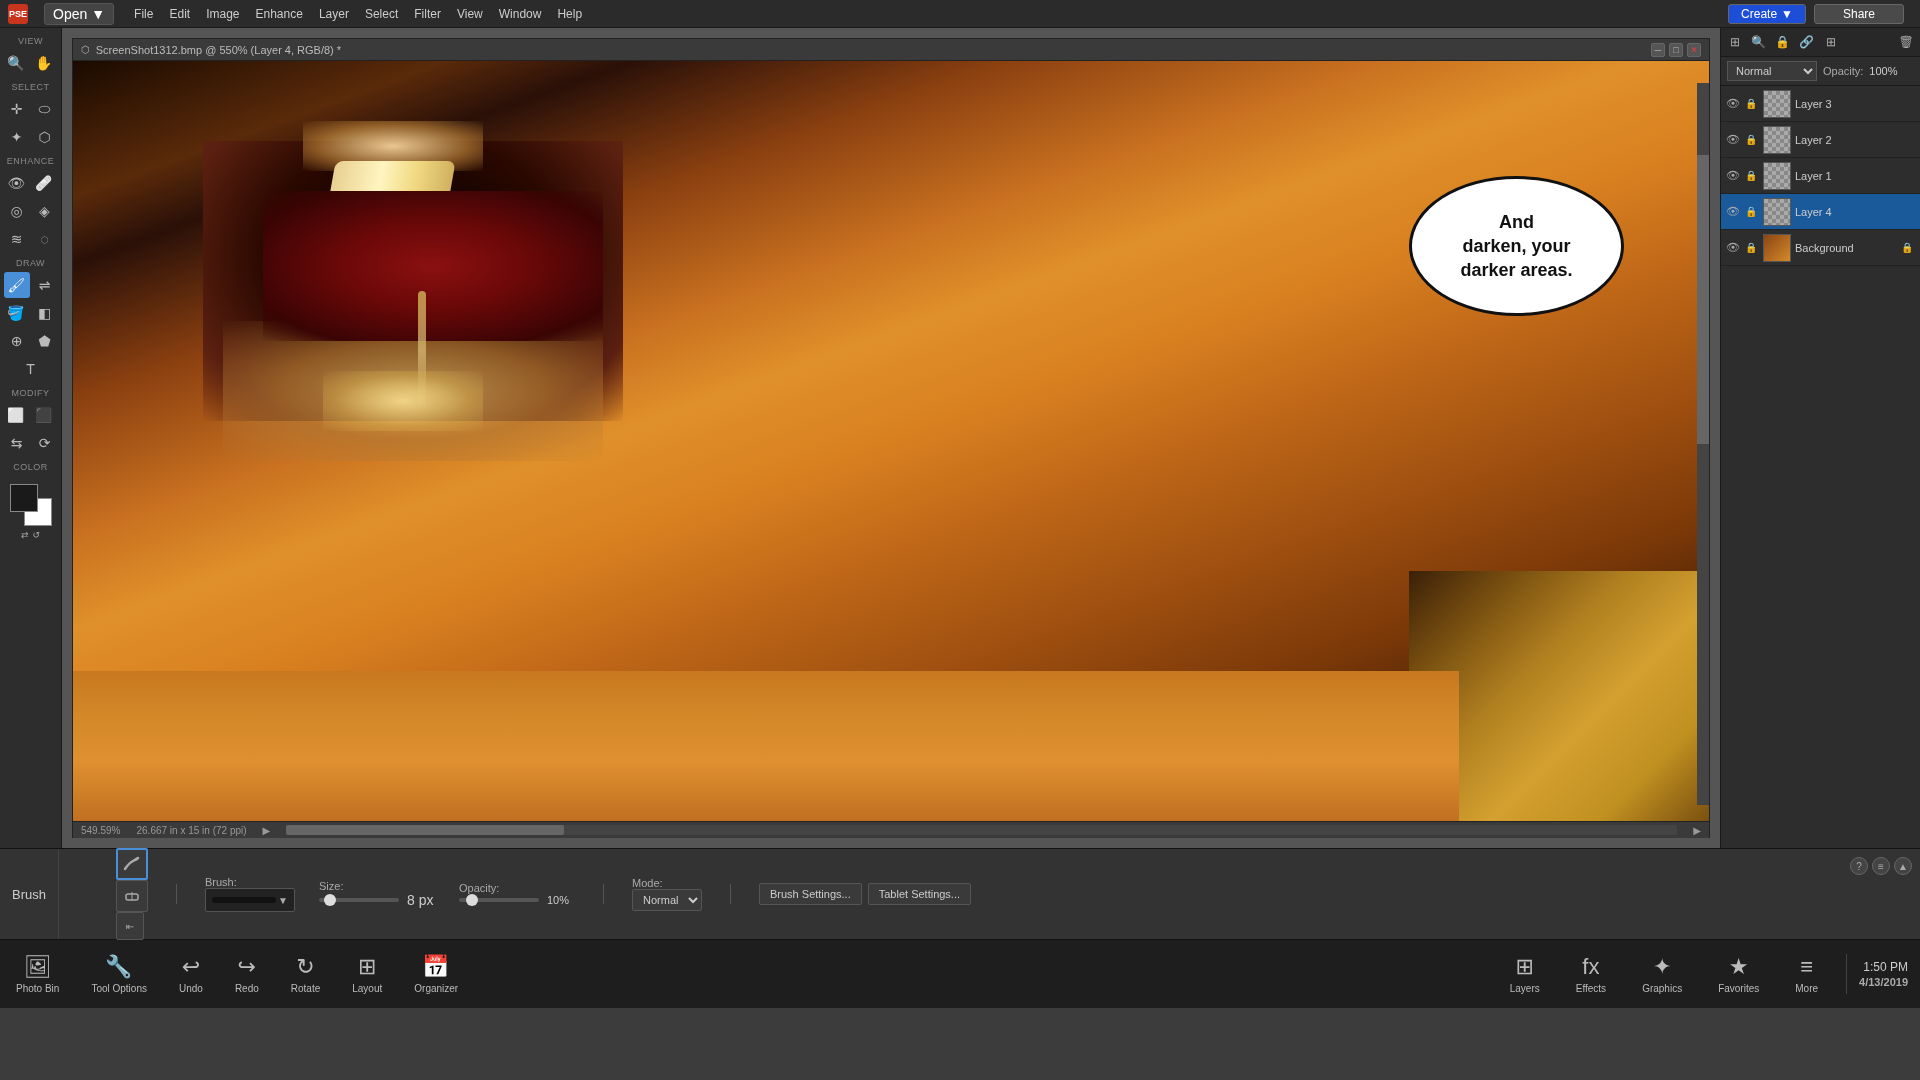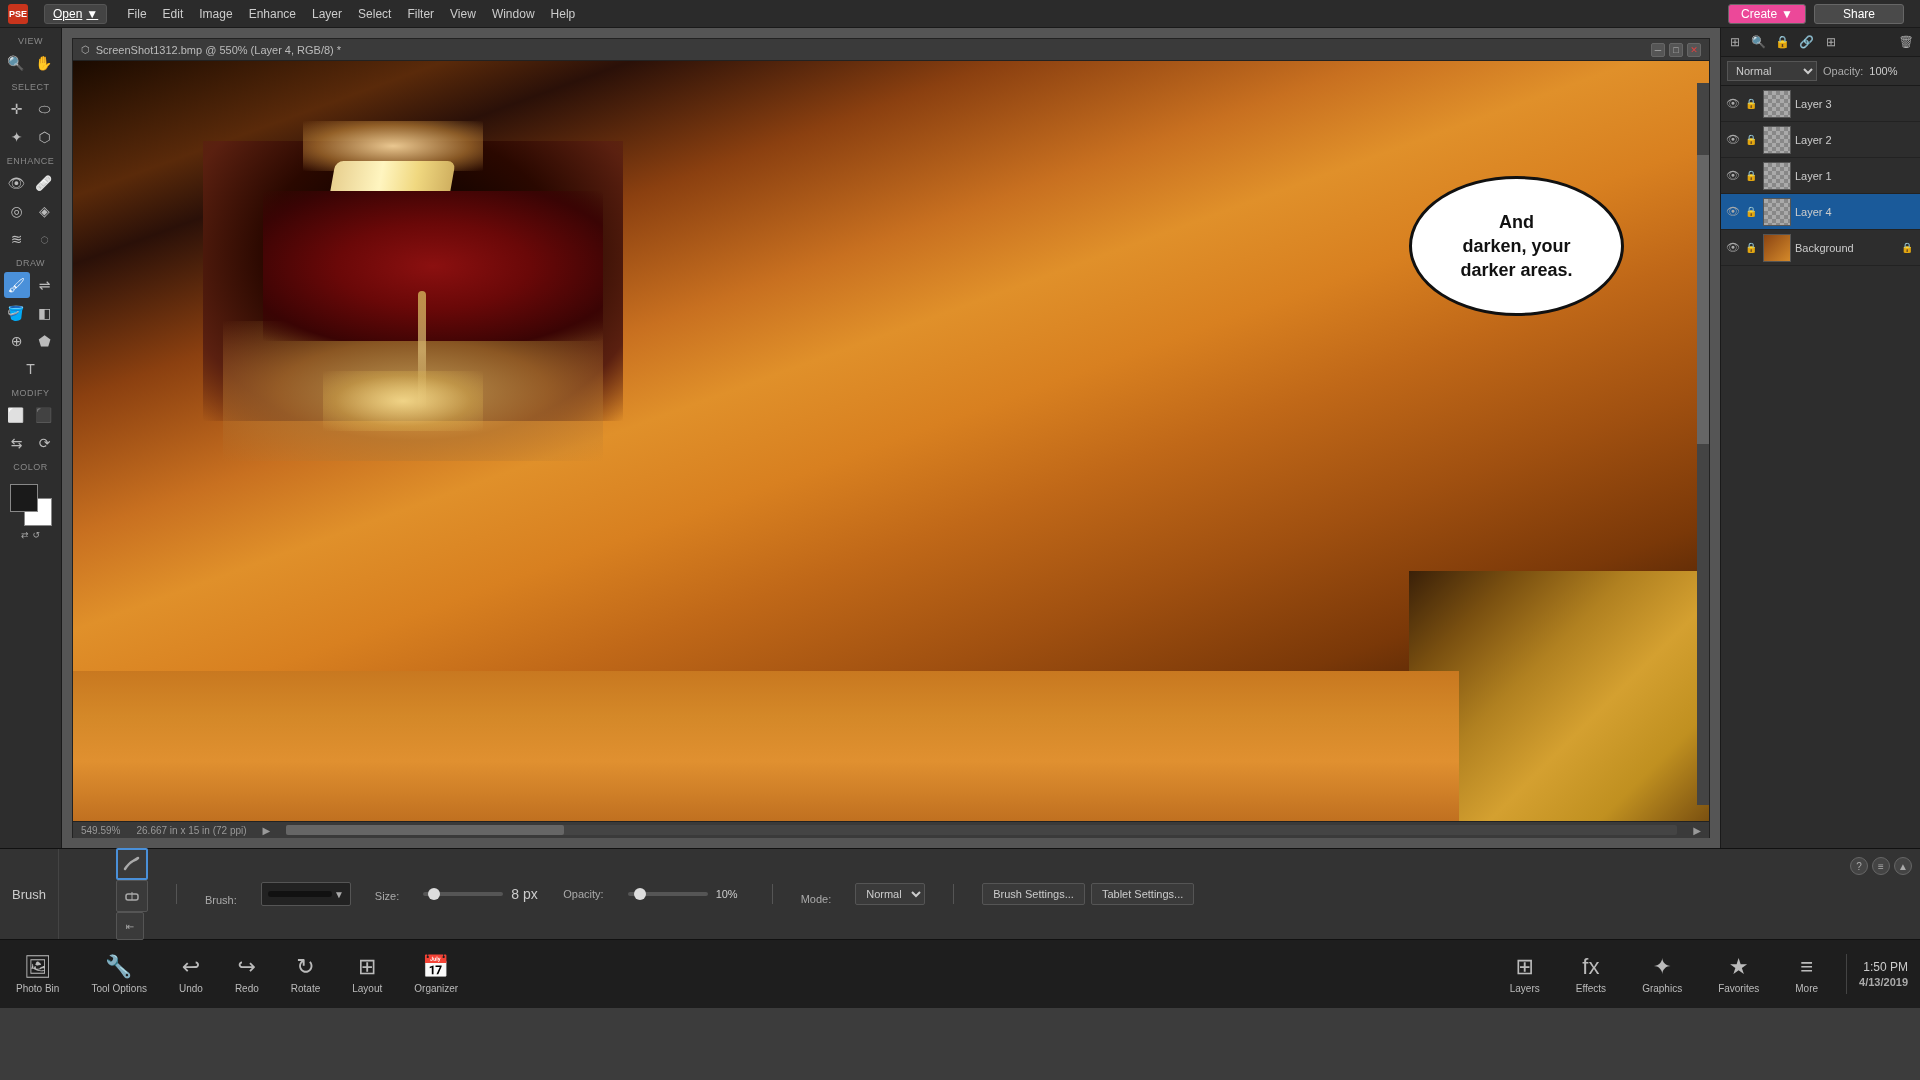--- a/index.html
+++ b/index.html
@@ -45,21 +45,21 @@
     #layers-list { flex: 1; overflow-y: auto; }
     .layer-item { display: flex; align-items: center; height: 36px; padding: 0 4px; gap: 4px; cursor: pointer; border-bottom: 1px solid #222; }
     .layer-item.selected { background: #1a5a9a; }
     .layer-visibility { width: 16px; height: 16px; display: flex; align-items: center; justify-content: center; color: #aaa; font-size: 11px; cursor: pointer; }
     .layer-lock { width: 14px; height: 14px; display: flex; align-items: center; justify-content: center; color: #aaa; font-size: 10px; }
     .layer-thumb { width: 28px; height: 28px; border: 1px solid #555; background: #888; flex-shrink: 0; }
     .layer-thumb.checkerboard { background: repeating-conic-gradient(#888 0% 25%, #aaa 0% 50%) 0 0 / 8px 8px; }
     .layer-name { font-size: 11px; color: #ccc; flex: 1; }
     .layer-extra { width: 16px; height: 16px; display: flex; align-items: center; justify-content: center; }
     #bg-layer-thumb { background: linear-gradient(135deg, #8b4513, #d4892a); }
-    .tool-opt-group { display: flex; align-items: flex-end; gap: 24px; }
+    .tool-opt-group { display: flex; align-items: flex-start; gap: 0; flex-direction: column; }
     .tool-opt-label { font-size: 11px; color: #aaa; }
     .brush-preview { width: 90px; height: 24px; background: #222; border: 1px solid #555; border-radius: 2px; display: flex; align-items: center; padding: 0 6px; }
     .brush-stroke { width: 70px; height: 6px; background: #111; border-radius: 3px; }
     .dropdown-arrow { font-size: 10px; color: #aaa; cursor: pointer; margin-left: 2px; }
     .slider-container { display: flex; align-items: center; gap: 8px; }
     .slider { -webkit-appearance: none; width: 80px; height: 4px; background: #555; border-radius: 2px; outline: none; }
     .slider::-webkit-slider-thumb { -webkit-appearance: none; width: 12px; height: 12px; border-radius: 50%; background: #ddd; cursor: pointer; }
     .mode-select { background: #3a3a3a; border: 1px solid #555; color: #ccc; padding: 3px 6px; font-size: 11px; border-radius: 2px; }
     .settings-btn { background: #3a3a3a; border: 1px solid #555; color: #ccc; padding: 4px 10px; font-size: 11px; border-radius: 2px; cursor: pointer; }
     .help-btn { width: 18px; height: 18px; border-radius: 50%; border: 1px solid #666; background: #444; color: #aaa; font-size: 10px; display: flex; align-items: center; justify-content: center; cursor: pointer; }
@@ -85,38 +85,38 @@
     #btm-taskbar-right { margin-left: auto; display: flex; align-items: center; gap: 4px; padding-right: 12px; font-size: 11px; color: #aaa; }
     .brush-select-box { width: 32px; height: 32px; background: #3a3a3a; border: 2px solid #4a90d9; border-radius: 2px; display: flex; align-items: center; justify-content: center; cursor: pointer; }
     .brush-select-box2 { width: 32px; height: 32px; background: #3a3a3a; border: 1px solid #555; border-radius: 2px; display: flex; align-items: center; justify-content: center; cursor: pointer; }
     .erase-btn { width: 28px; height: 28px; background: #3a3a3a; border: 1px solid #555; border-radius: 2px; display: flex; align-items: center; justify-content: center; cursor: pointer; color: #aaa; font-size: 10px; }
   </style>
 </head>
 <body>
 
 <div id="top-row">
   <div style="width:20px;height:20px;background:#c8341c;border-radius:3px;margin:0 8px;flex-shrink:0;display:flex;align-items:center;justify-content:center;color:#fff;font-size:9px;font-weight:bold;">PSE</div>
-  <div id="open-btn" style="display:flex;align-items:center;gap:4px;background:#444;border:1px solid #555;border-radius:3px;padding:2px 8px;color:#fff;cursor:pointer;font-size:12px;margin-right:12px;text-decoration:underline;">
+  <div id="open-btn" style="display:flex;align-items:center;gap:4px;background:#444;border:1px solid #555;border-radius:3px;padding:2px 8px;color:#fff;cursor:pointer;font-size:14px;margin-right:12px;">
     <span>Open</span>
     <span>▼</span>
   </div>
   <div class="menu-item">File</div>
   <div class="menu-item">Edit</div>
   <div class="menu-item">Image</div>
   <div class="menu-item">Enhance</div>
   <div class="menu-item">Layer</div>
   <div class="menu-item">Select</div>
   <div class="menu-item">Filter</div>
   <div class="menu-item">View</div>
   <div class="menu-item">Window</div>
   <div class="menu-item">Help</div>
 
 
   <div style="position:absolute;right:16px;display:flex;align-items:center;gap:8px;">
-    <div id="create-btn" style="background:#ec4899;border:1px solid #666;border-radius:3px;padding:2px 12px;color:#fff;cursor:pointer;display:flex;align-items:center;gap:4px;font-size:12px;">
+    <div id="create-btn" style="background:#1d4ed8;border:1px solid #666;border-radius:3px;padding:2px 12px;color:#fff;cursor:pointer;display:flex;align-items:center;gap:4px;font-size:12px;">
       <span>Create</span>
         <span>▼</span>
     </div>
     <div id="share-btn" style="background:#4a4a4a;border:1px solid #666;border-radius:3px;padding:2px 28px;color:#fff;cursor:pointer;font-size:12px;">Share</div>
   </div>
 </div>
 
 <div style="display:flex;height:820px;">
 
   <div id="left-toolbar">

